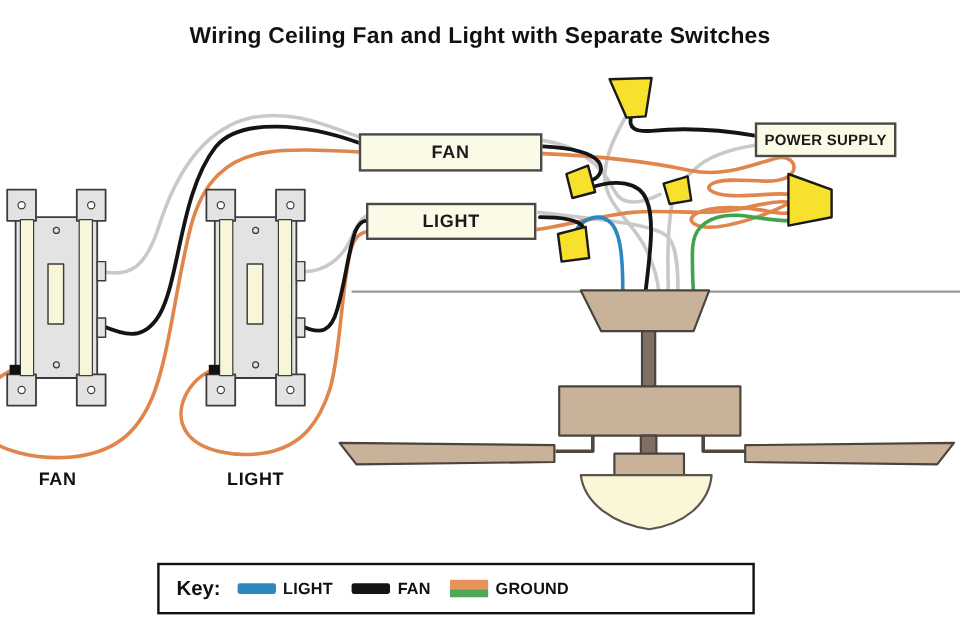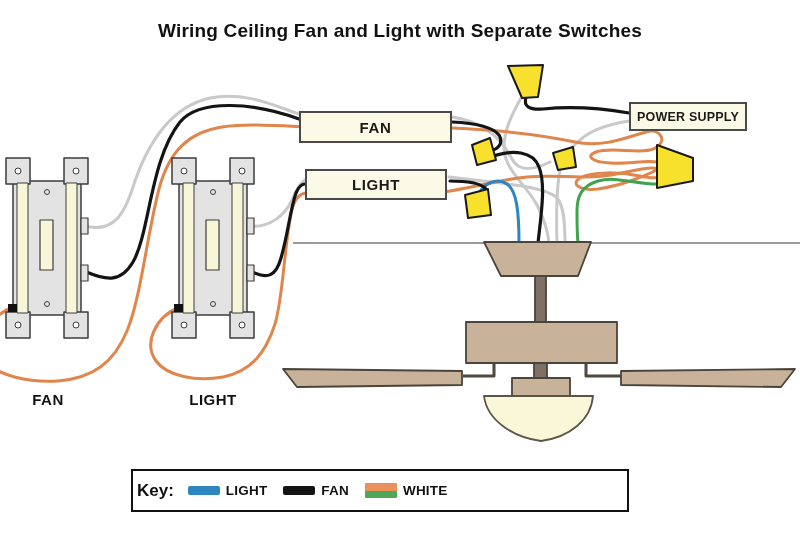--- a/index.html
+++ b/index.html
@@ -21,21 +21,21 @@
   .cable-box.light{left:305px;top:169px;width:142px;height:31px;font-size:15px;letter-spacing:.6px;}
   .cable-box.power{left:629px;top:102px;width:118px;height:29px;font-size:12.5px;letter-spacing:.2px;}
   .switch-label{
     position:absolute;font-size:15px;font-weight:bold;color:#111;letter-spacing:.5px;
   }
   .switch-label.fan{left:8px;top:391px;width:80px;text-align:center;}
   .switch-label.light{left:172px;top:391px;width:82px;text-align:center;}
   .key-box{
     position:absolute;left:131px;top:469px;width:498px;height:43px;
     border:2.5px solid #111;background:#fff;display:flex;align-items:center;
-    box-sizing:border-box;padding-left:4px;
+    box-sizing:border-box;padding-left:14px;
   }
   .key-heading{font-size:17px;font-weight:bold;color:#111;margin-right:14px;}
   .key-item{display:flex;align-items:center;margin-right:16px;}
   .key-swatch{width:32px;height:9px;margin-right:6px;border-radius:2px;}
   .sw-light{background:#2e86c1;}
   .sw-fan{background:#141414;}
   .sw-neutral{background:#c9c9c9;}
   .key-swatch.duo{height:15px;display:flex;flex-direction:column;border-radius:1px;overflow:hidden;}
   .duo .half-top{flex:1;background:#e8915a;}
   .duo .half-bottom{flex:1;background:#4fa757;}
@@ -180,17 +180,17 @@
       <span class="key-swatch sw-fan"></span>
       <span class="key-label">FAN</span>
     </span>
 
 
     <span class="key-item">
       <span class="key-swatch duo">
         <span class="half-top"></span>
         <span class="half-bottom"></span>
       </span>
-      <span class="key-label">WHITE</span>
+      <span class="key-label">GROUND</span>
     </span>
   </div>
 
 </div>
 
 </body></html>

